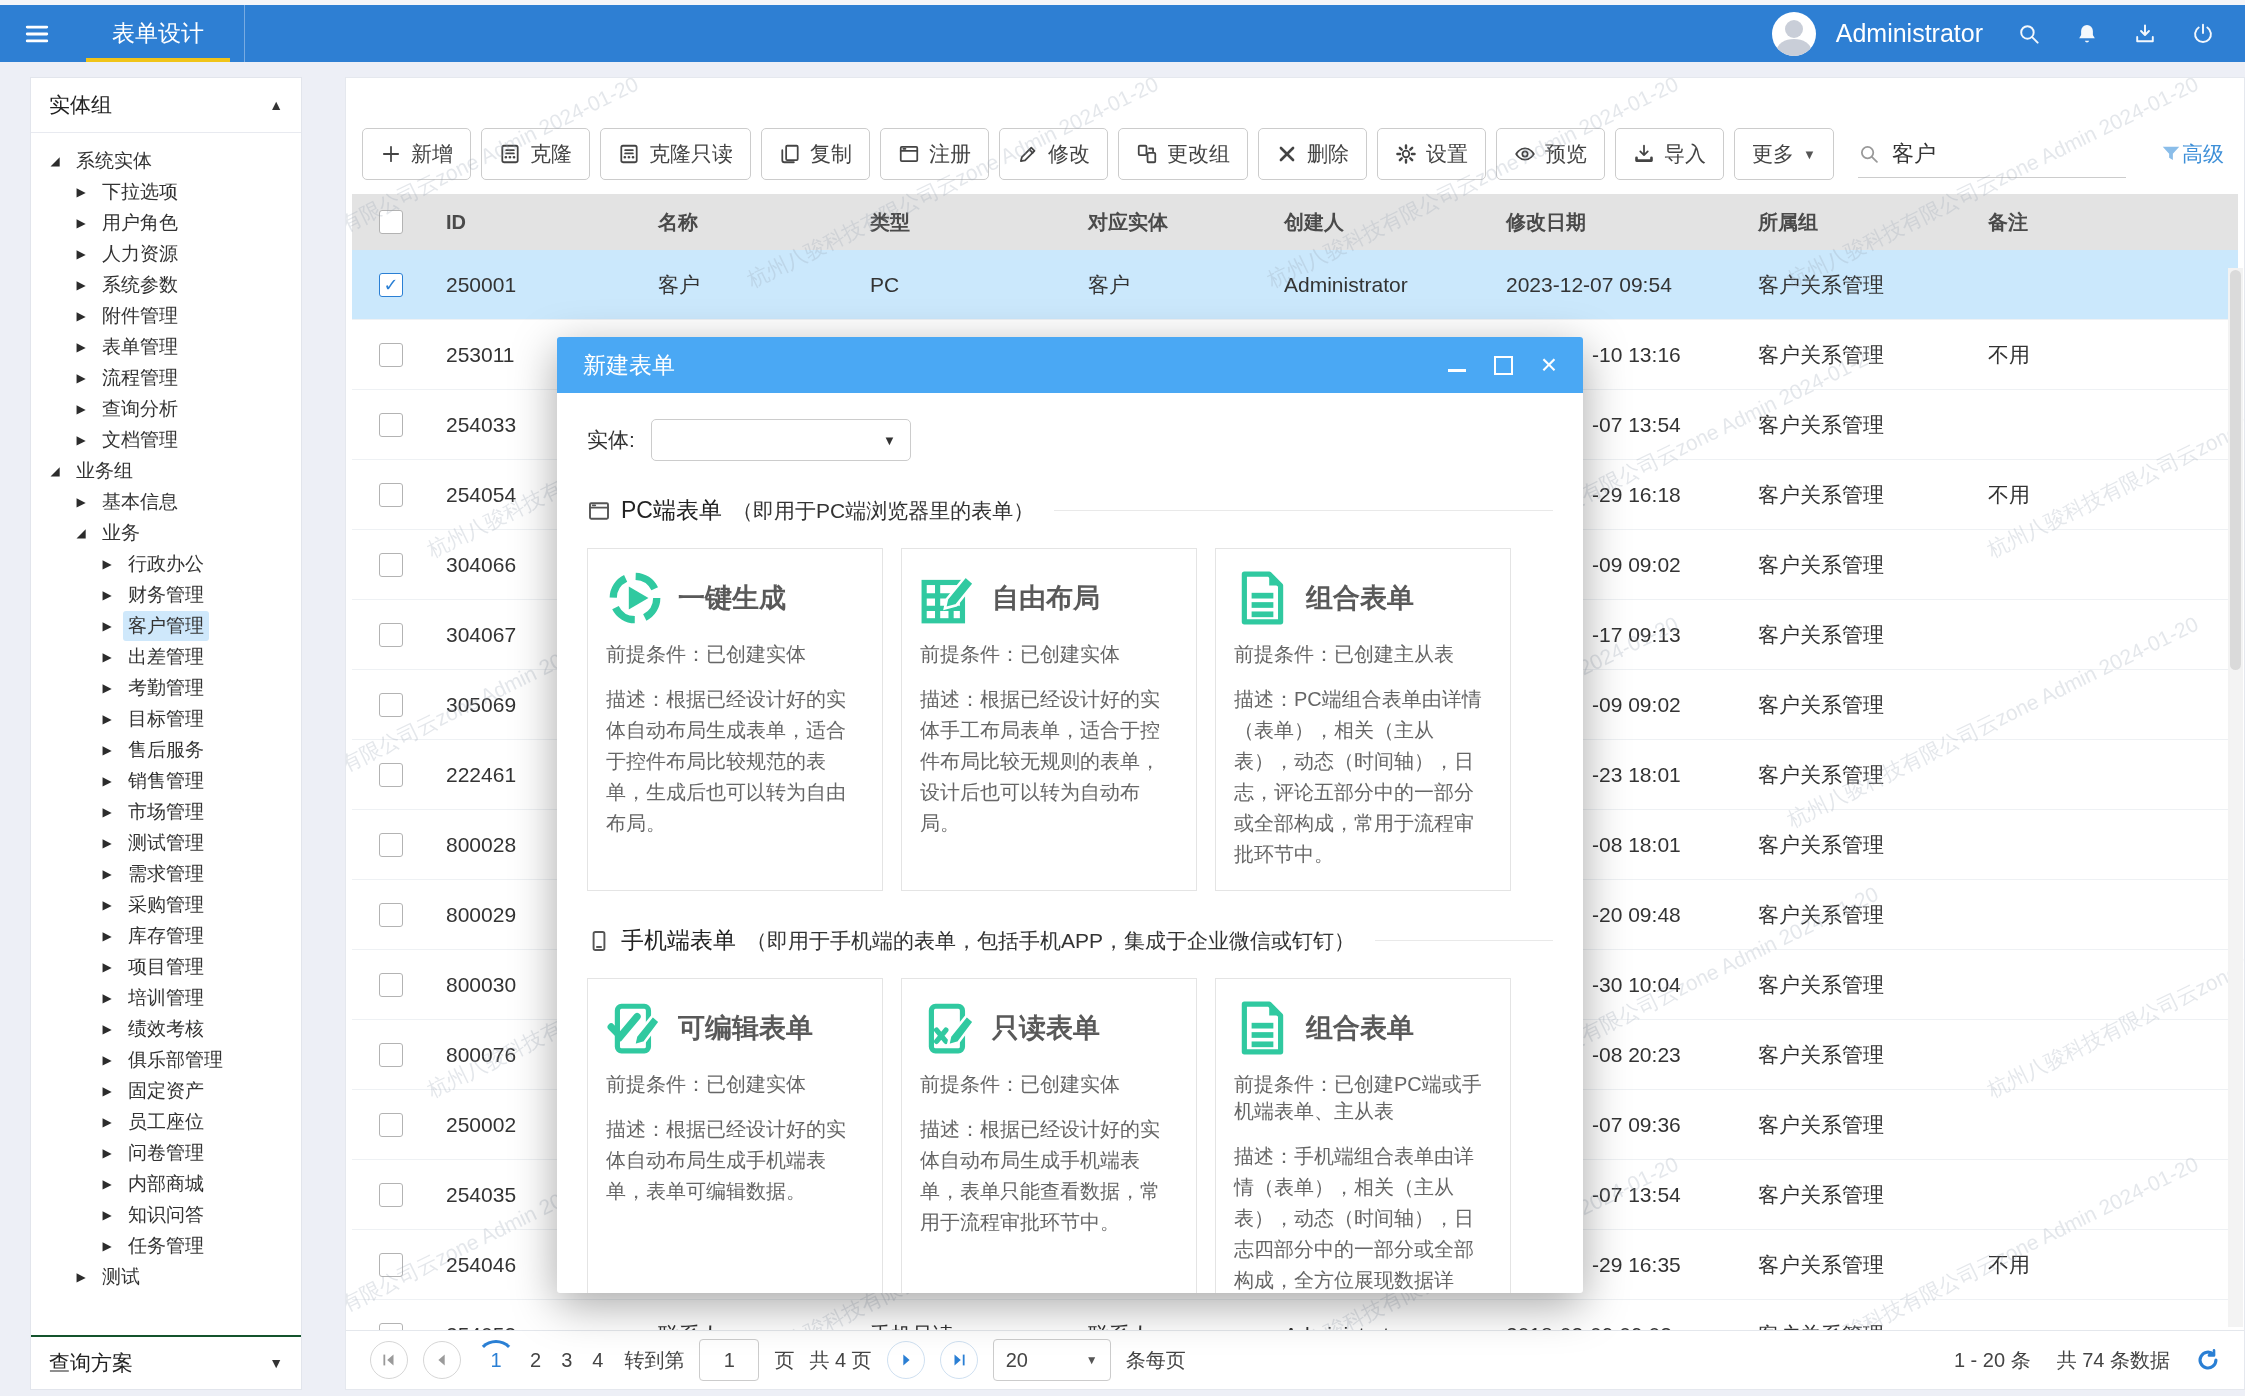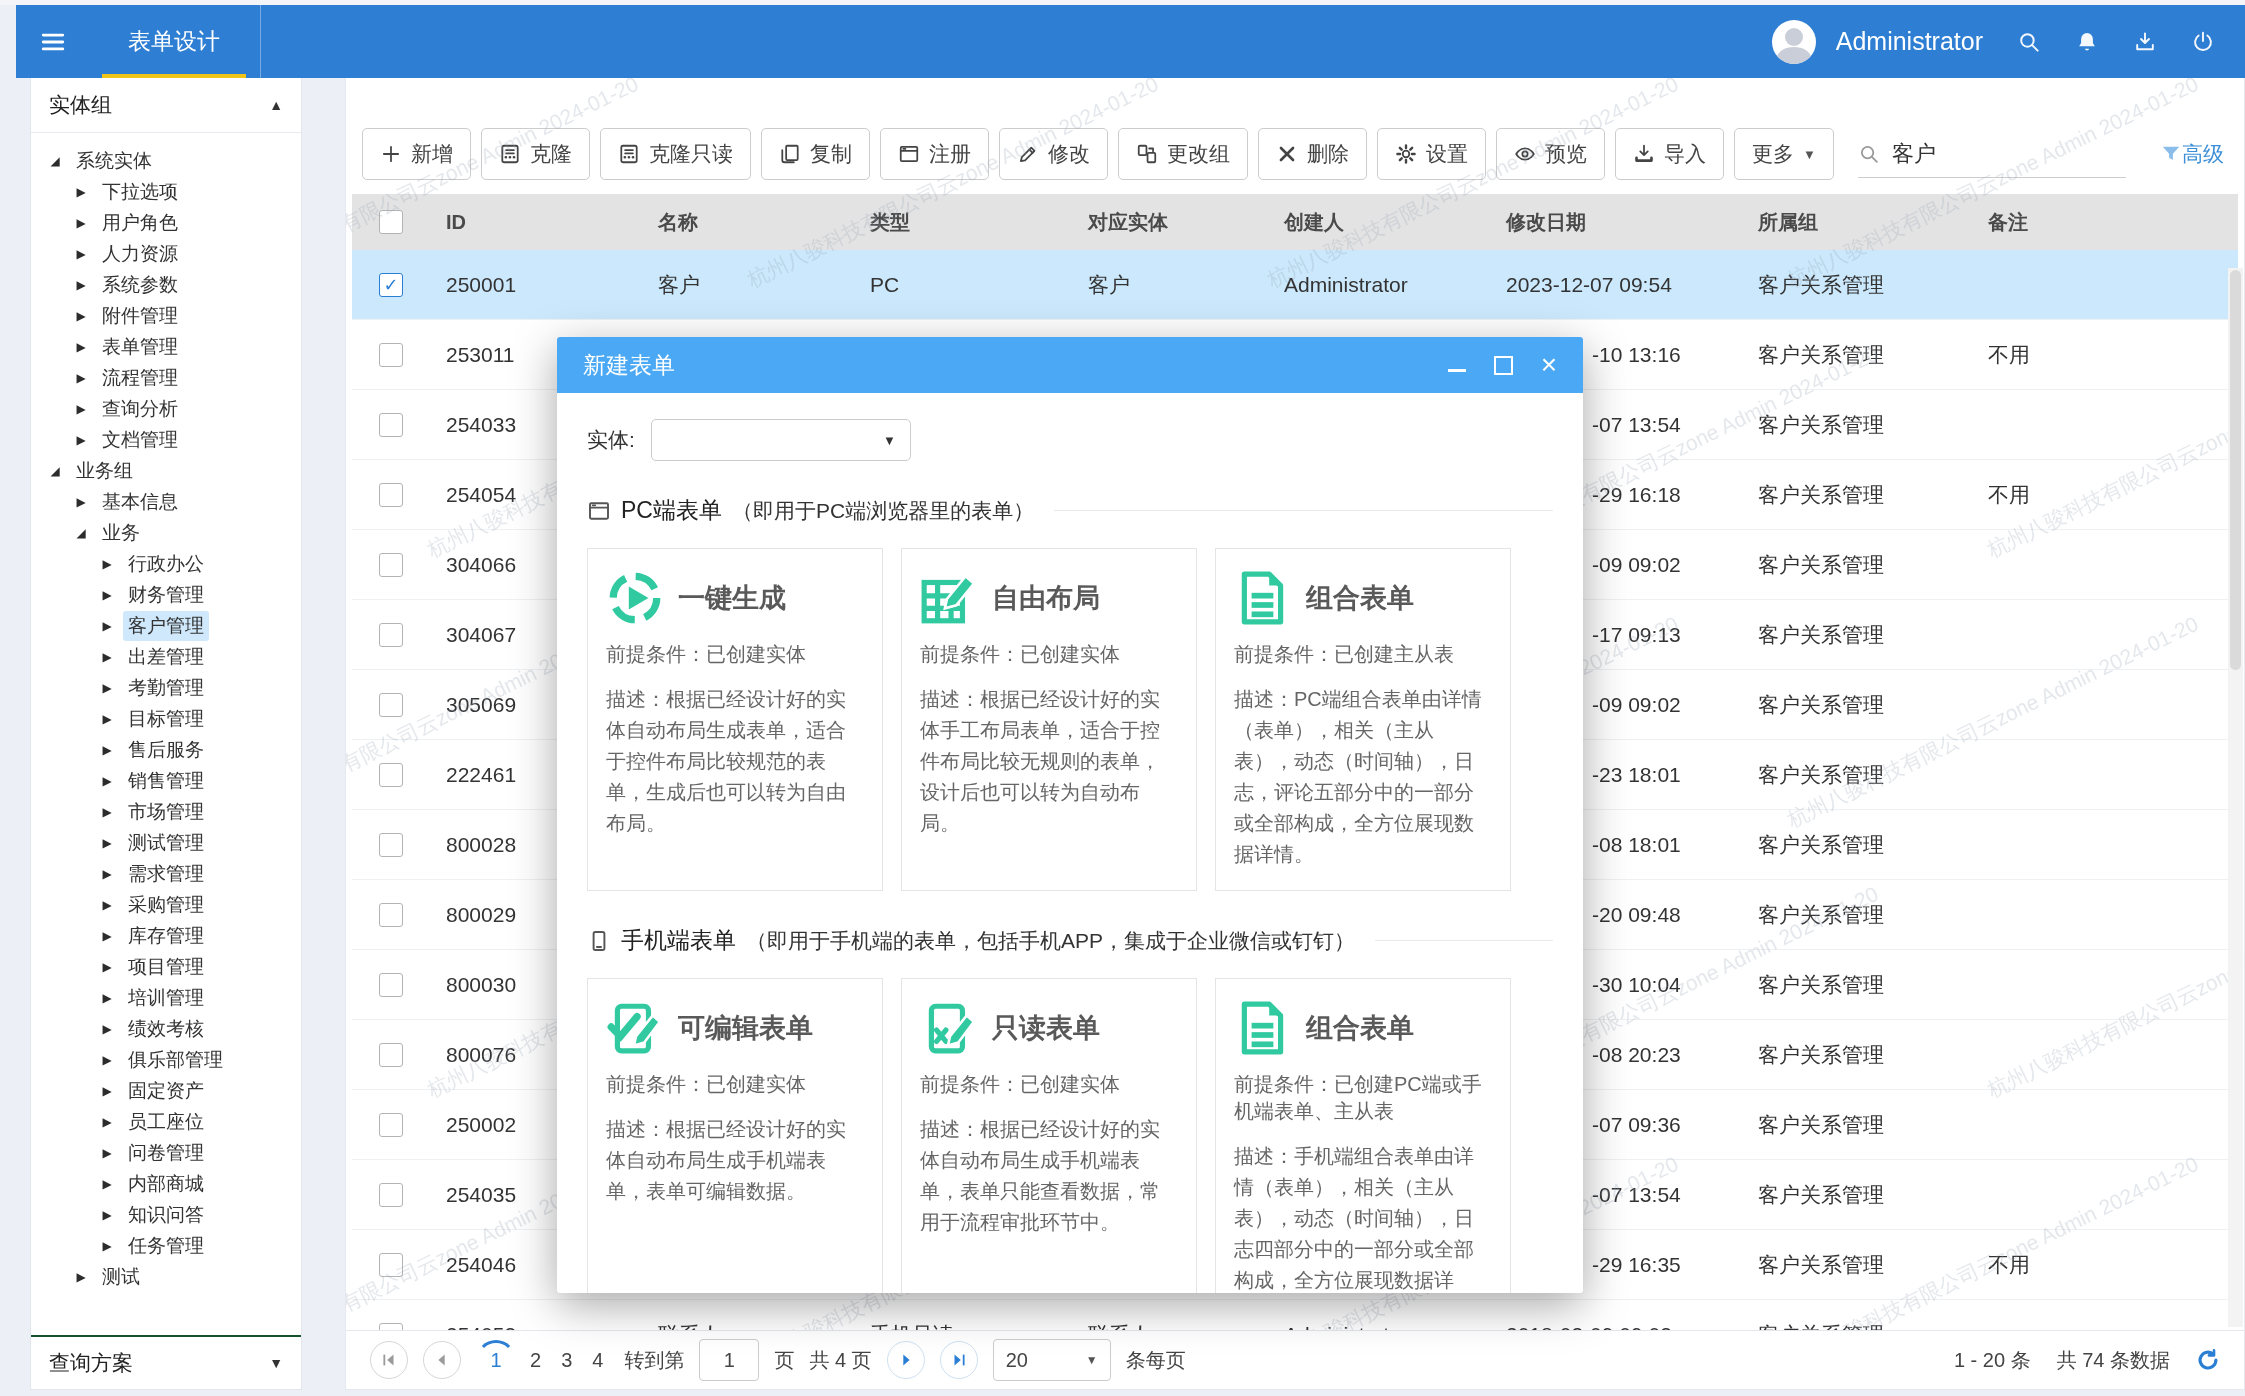--- a/index.html
+++ b/index.html
@@ -4,21 +4,21 @@
 <style>
   html,body{margin:0;padding:0}
   body{
     width:2245px;height:1396px;position:relative;overflow:hidden;
     font-family:"Liberation Sans","DejaVu Sans",sans-serif;
     background:#edeff6;color:#333;
   }
   svg{display:block}
   
   .topstrip{position:absolute;top:0;left:0;right:0;height:5px;background:#f4f5f9}
-  .topbar{position:absolute;top:5px;left:16px;right:0;height:73px;background:#2e7fd3;display:flex;align-items:center;color:#fff;z-index:60}
+  .topbar{position:absolute;top:5px;left:0;right:0;height:57px;background:#2e7fd3;display:flex;align-items:center;color:#fff;z-index:60}
   .hamburger{margin-left:24px;cursor:pointer}
   .tab{position:relative;height:100%;display:flex;align-items:center;margin-left:22px;padding:0 40px;font-size:23px;border-right:1px solid rgba(255,255,255,.35)}
   .tab .underline{position:absolute;left:14px;right:14px;bottom:0;height:4px;background:#f0c419}
   .topbar-right{margin-left:auto;display:flex;align-items:center;gap:34px;margin-right:30px}
   .avatar{width:44px;height:44px;border-radius:50%;background:#fff;position:relative;overflow:hidden}
   .avatar .head{position:absolute;left:13px;top:8px;width:18px;height:18px;border-radius:50%;background:#c9ced8}
   .avatar .body{position:absolute;left:5px;top:27px;width:34px;height:22px;border-radius:50% 50% 0 0;background:#c9ced8}
   .username{font-size:25px;margin-left:-14px}
   .tb-ico{color:#fff;opacity:.95;cursor:pointer}
   
@@ -776,21 +776,21 @@
                 <svg width="58" height="58" viewBox="0 0 56 56">
                   <path d="M10 5h24l11 11v35H10z" stroke="#30c9a0" stroke-width="5" fill="none" stroke-linejoin="round"></path>
                   <path d="M34 5l11 11H34z" fill="#30c9a0"></path>
                   <rect x="17" y="23" width="21" height="5.5" fill="#30c9a0"></rect>
                   <rect x="17" y="32" width="21" height="5.5" fill="#30c9a0"></rect>
                   <rect x="17" y="41" width="21" height="5.5" fill="#30c9a0"></rect>
                 </svg>
                 <span class="card-title">组合表单</span>
               </div>
               <div class="card-pre">前提条件：已创建主从表</div>
-              <div class="card-desc">描述：PC端组合表单由详情（表单），相关（主从表），动态（时间轴），日志，评论五部分中的一部分或全部构成，全方位展现数据详情。</div>
+              <div class="card-desc">描述：PC端组合表单由详情（表单），相关（主从表），动态（时间轴），日志，评论五部分中的一部分或全部构成，常用于流程审批环节中。</div>
             </div>
           </div>
         </div>
         <div class="section">
           <div class="sec-head">
             <span class="ico">
               <svg width="24" height="24" viewBox="0 0 20 20" fill="none" stroke="currentColor" stroke-width="1.6" stroke-linecap="round" stroke-linejoin="round">
                 <rect x="5.5" y="2.5" width="9" height="15" rx="1.5"></rect>
                 <path d="M8.3 15h3.4"></path>
               </svg>

